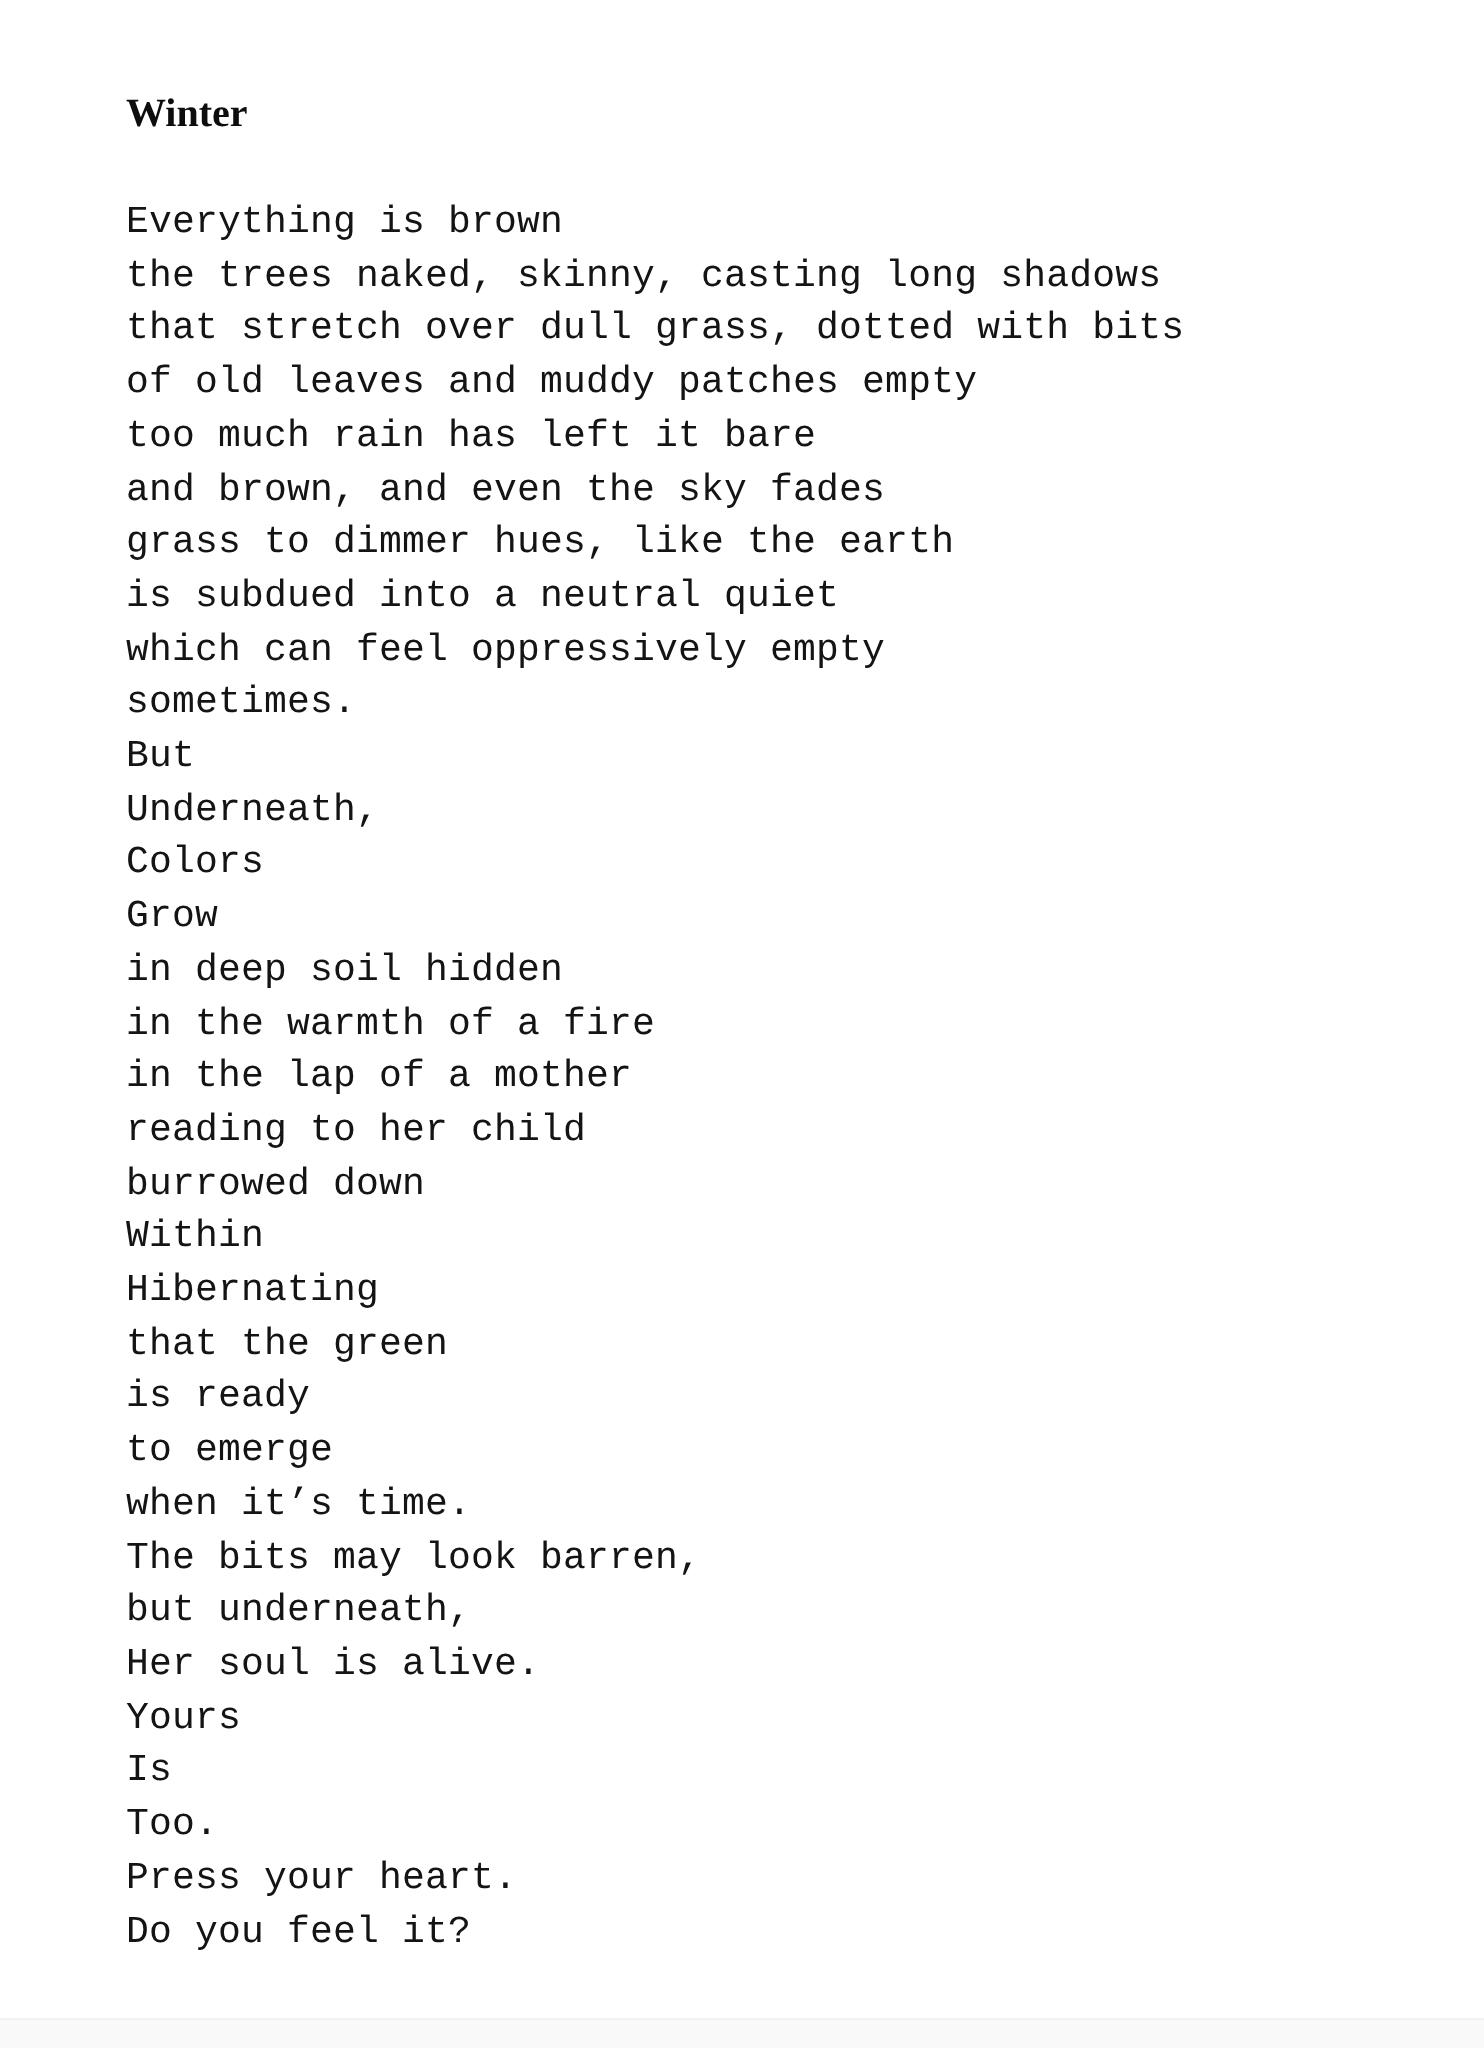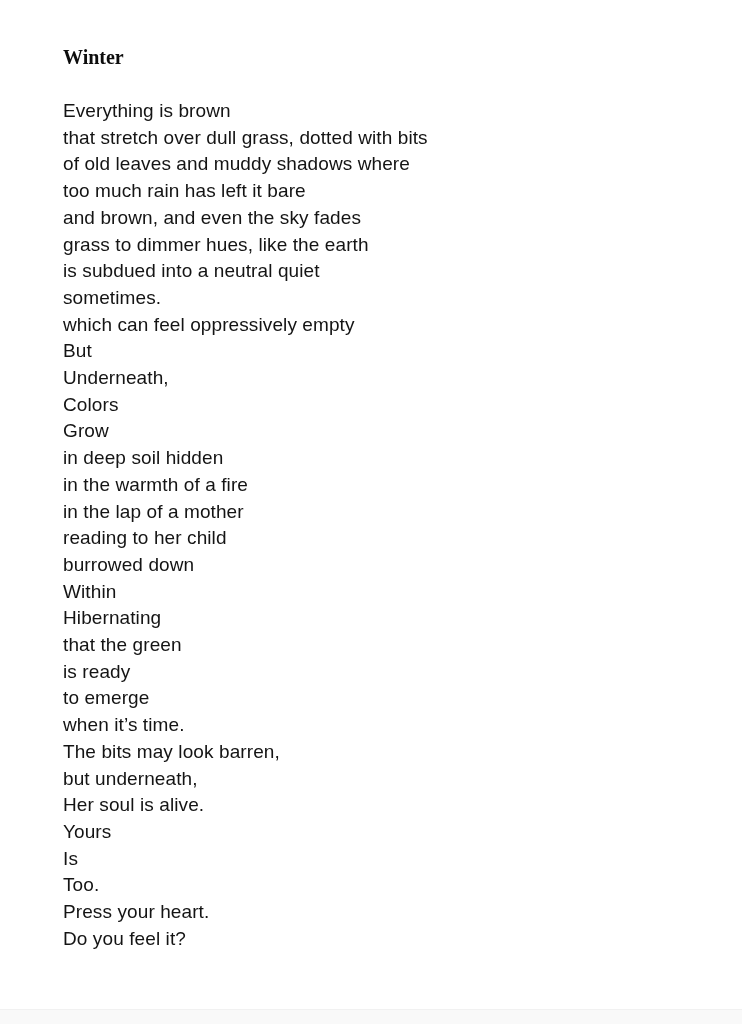--- a/index.html
+++ b/index.html
@@ -29,21 +29,21 @@
     font-weight: bold;
     font-size: 20px;
     line-height: 26px;
     color: #0d0d0d;
     margin: 0 0 28px 0;
   }
   .poem {
     margin: 0;
   }
   .poem-line {
-    font-family: Liberation Sans, sans-serif;
+    font-family: Liberation Mono, monospace;
     font-size: 19px;
     line-height: 26.7px;
     color: #141414;
     white-space: pre;
     letter-spacing: 0.1px;
   }
   .page-bottom-edge {
     position: absolute;
     left: 0;
     bottom: 0;
@@ -53,28 +53,29 @@
     border-top: 1px solid #f1f1f1;
   }
 </style>
 </head>
 <body>
 
 <div class="page">
   <h1 class="doc-title">Winter</h1>
   <div class="poem">
       <div class="poem-line">Everything is brown</div>
+      <div class="poem-line">the trees naked, skinny, casting long shadows</div>
       <div class="poem-line">that stretch over dull grass, dotted with bits</div>
-      <div class="poem-line">of old leaves and muddy shadows where</div>
+      <div class="poem-line">of old leaves and muddy patches empty</div>
       <div class="poem-line">too much rain has left it bare</div>
       <div class="poem-line">and brown, and even the sky fades</div>
       <div class="poem-line">grass to dimmer hues, like the earth</div>
       <div class="poem-line">is subdued into a neutral quiet</div>
+      <div class="poem-line">which can feel oppressively empty</div>
       <div class="poem-line">sometimes.</div>
-      <div class="poem-line">which can feel oppressively empty</div>
       <div class="poem-line">But</div>
       <div class="poem-line">Underneath,</div>
       <div class="poem-line">Colors</div>
       <div class="poem-line">Grow</div>
       <div class="poem-line">in deep soil hidden</div>
       <div class="poem-line">in the warmth of a fire</div>
       <div class="poem-line">in the lap of a mother</div>
       <div class="poem-line">reading to her child</div>
       <div class="poem-line">burrowed down</div>
       <div class="poem-line">Within</div>

